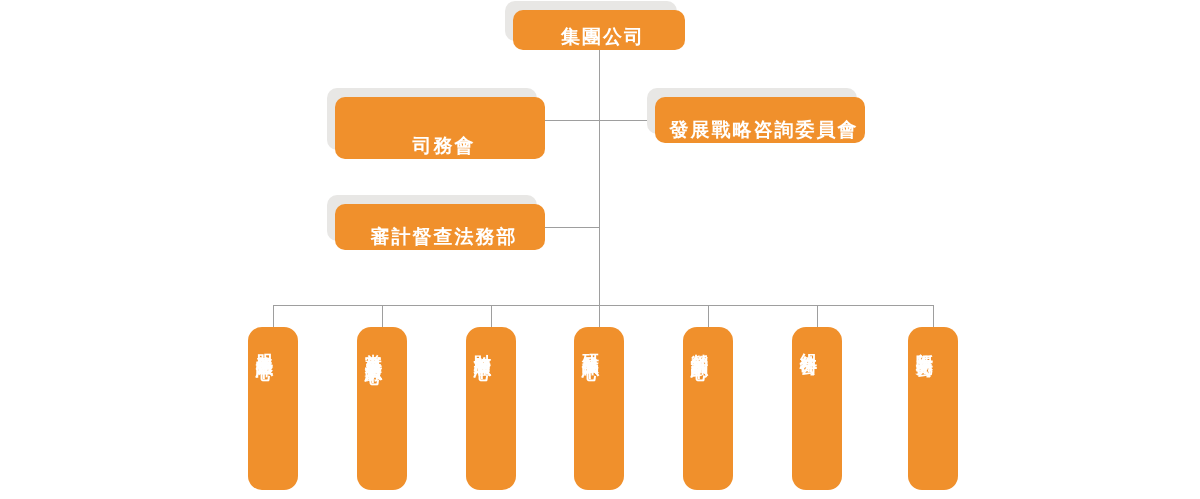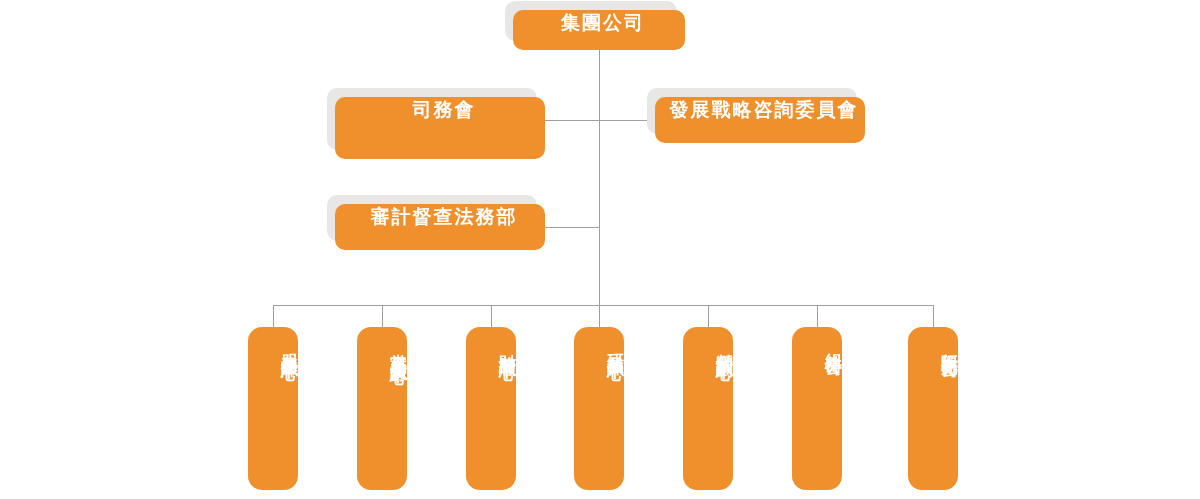--- a/index.html
+++ b/index.html
@@ -20,21 +20,21 @@
     background: #9e9e9e;
   }
   .line.h { height: 1px; }
   .line.v { width: 1px; }
   .node {
     position: absolute;
     background: #f0902c;
     color: #ffffff;
     border-radius: 10px;
     display: flex;
-    align-items: flex-start;
+    align-items: flex-end;
     justify-content: center;
     font-weight: bold;
     box-sizing: border-box;
     padding-left: 8px;
   }
   .node.with-shadow {
     box-shadow: -8px -9px 0 0 #e8e7e5;
   }
   .node.horiz {
     font-size: 19px;

